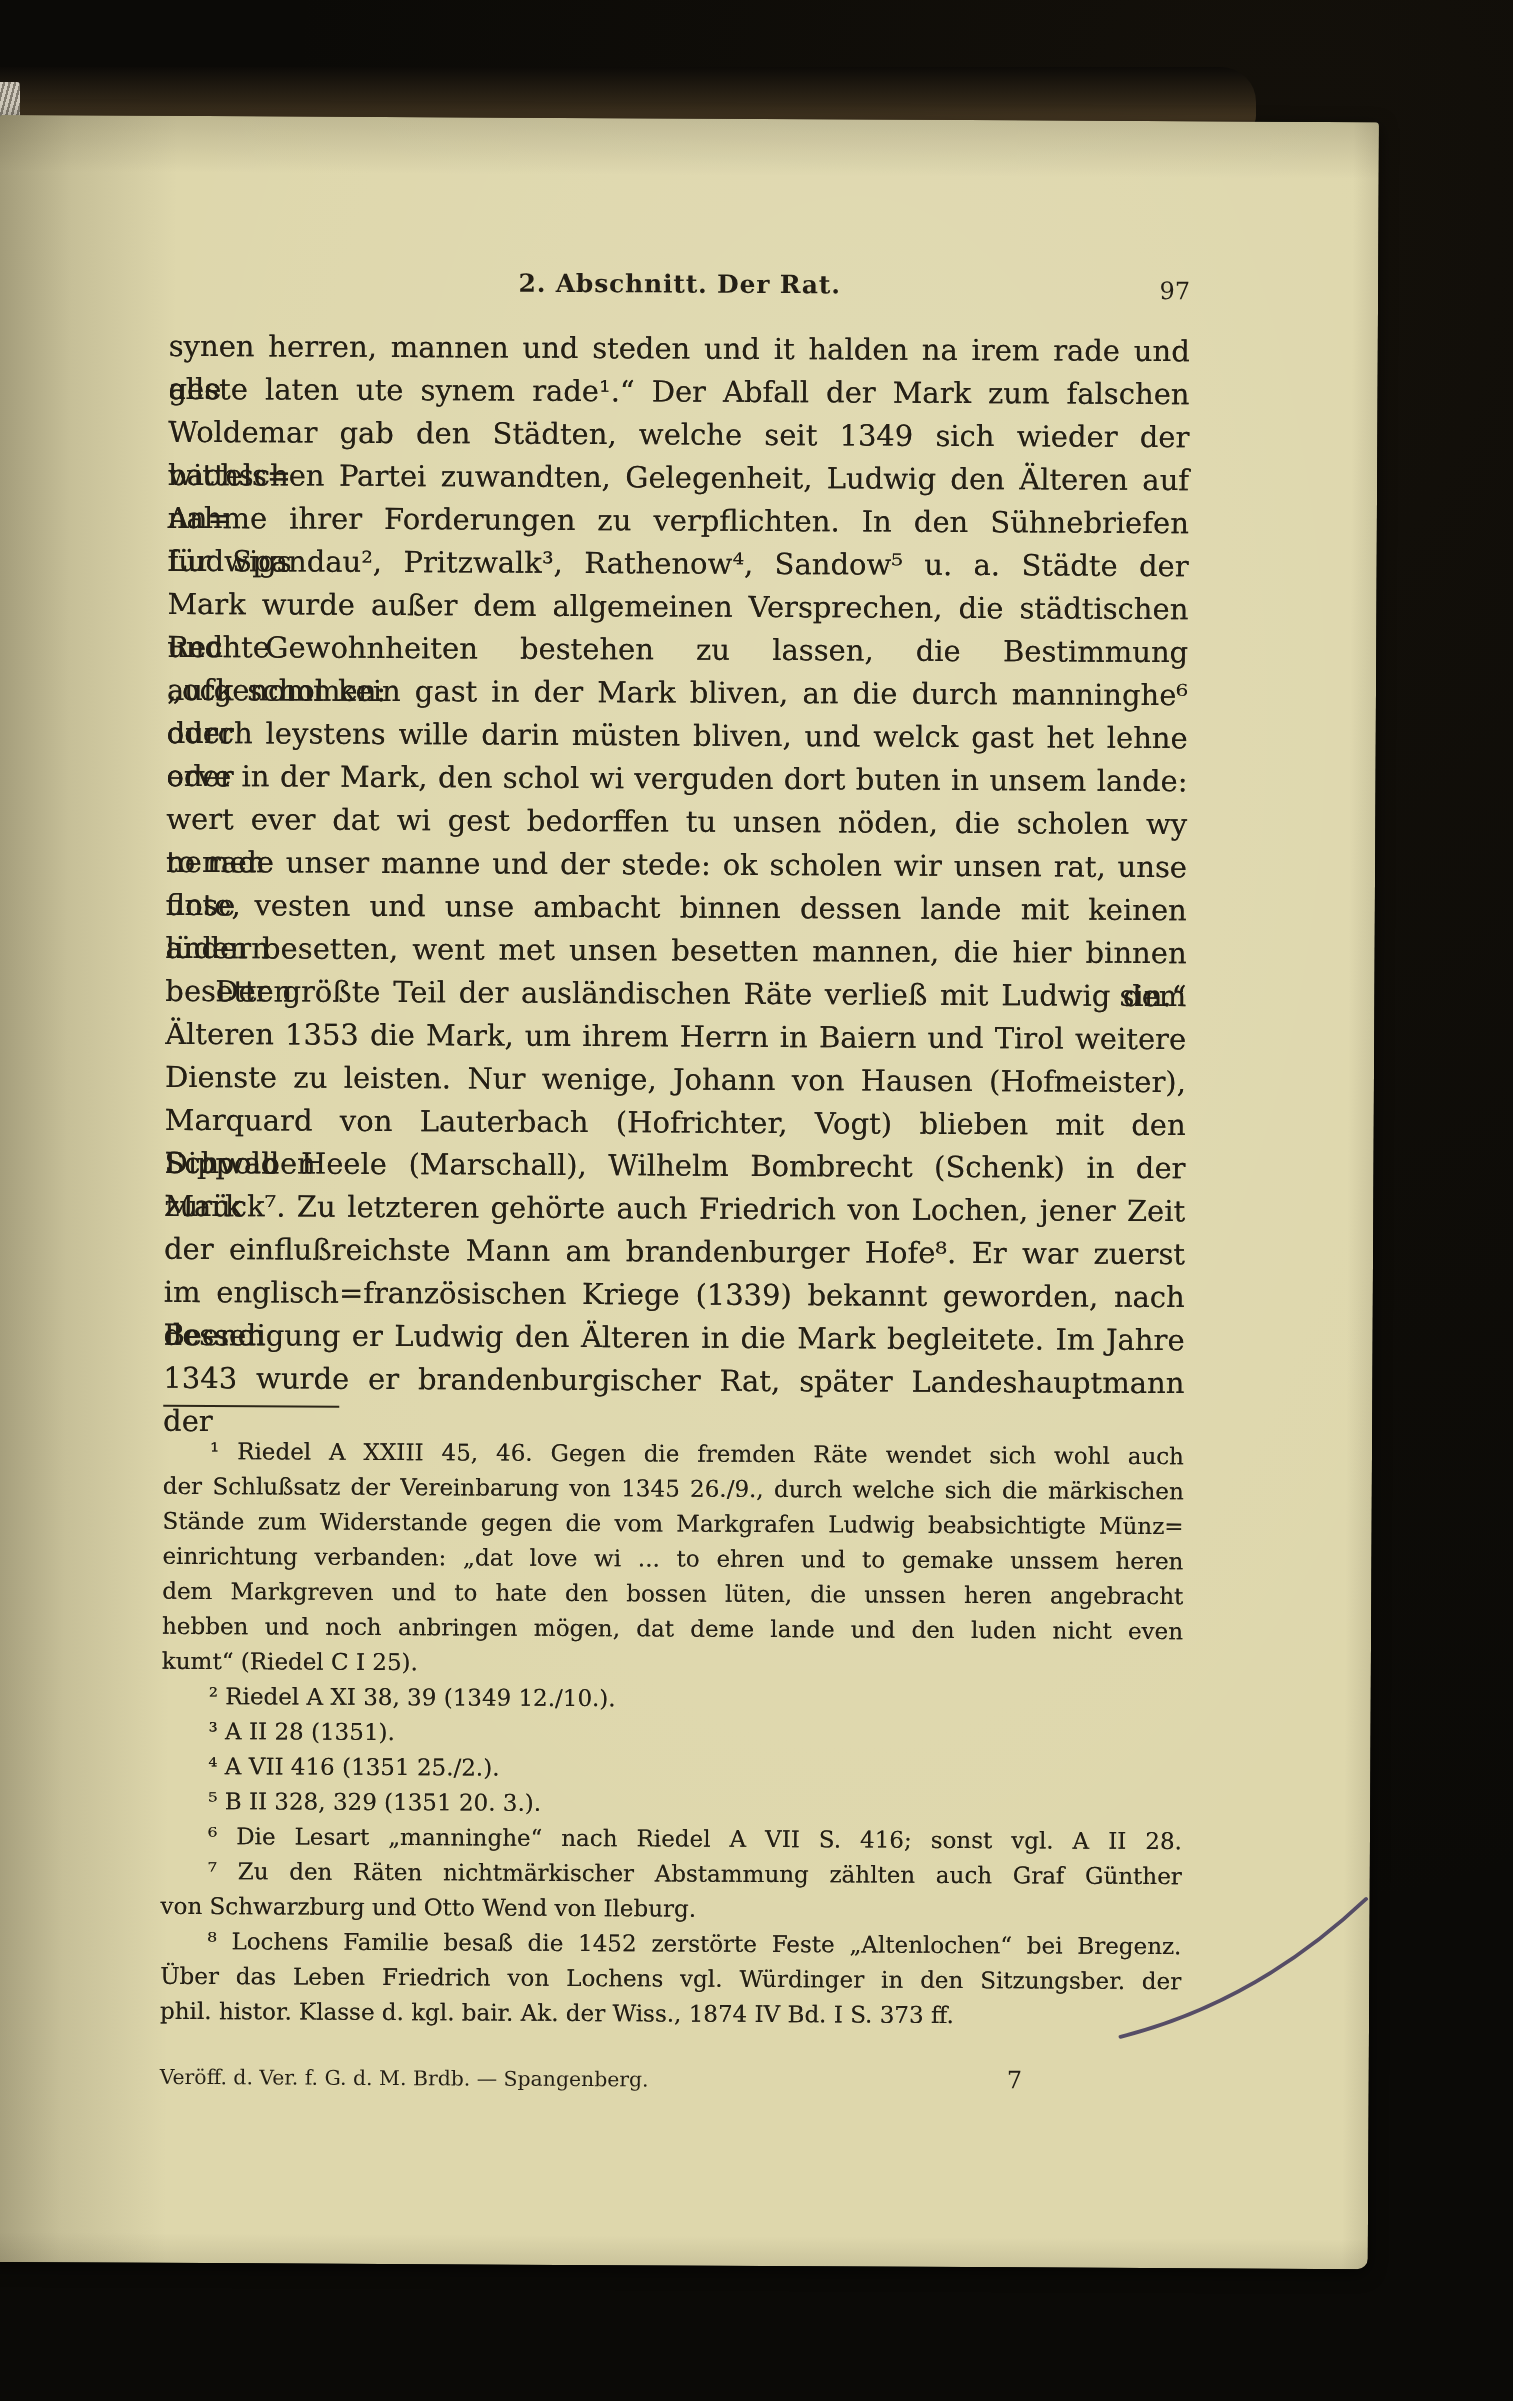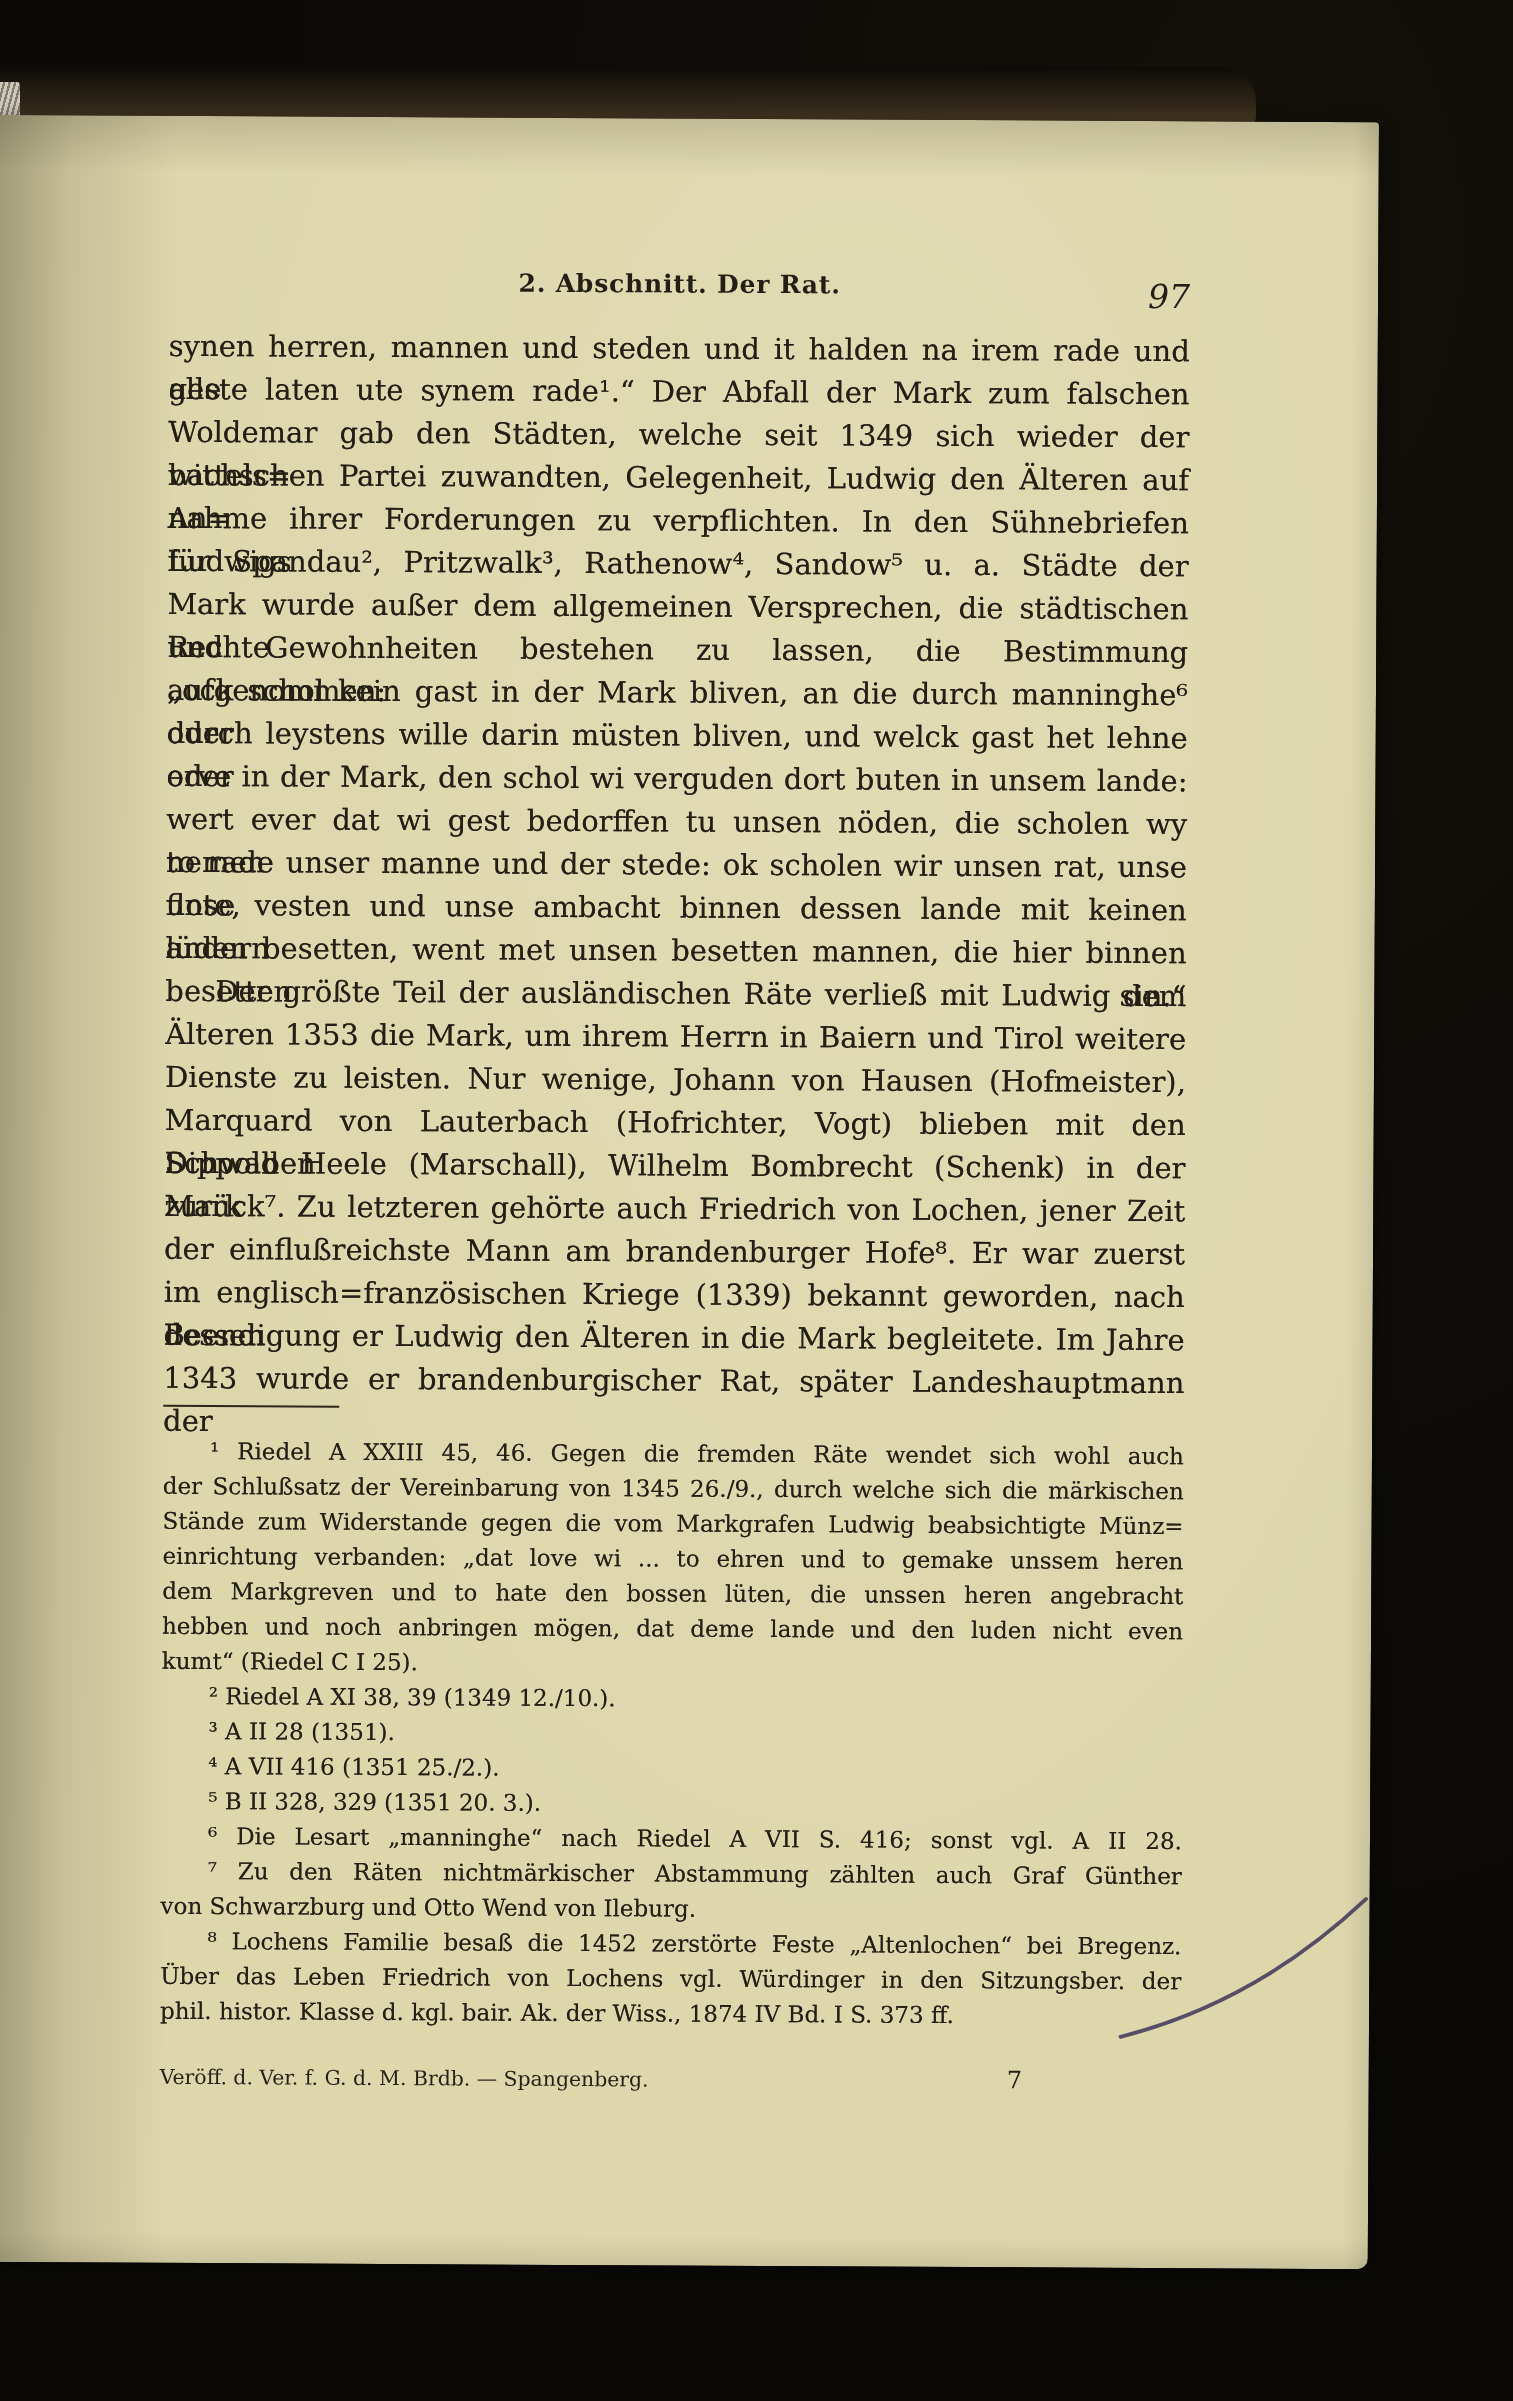--- a/index.html
+++ b/index.html
@@ -20,21 +20,21 @@
       radial-gradient(ellipse at 62% 28%, rgba(255,255,252,0.10), transparent 62%),
       linear-gradient(to right, rgba(25,18,6,0.30) 0px, rgba(25,18,6,0.12) 72px, rgba(25,18,6,0) 178px),
       linear-gradient(to bottom, rgba(25,18,6,0.16) 0px, rgba(25,18,6,0) 57px),
       linear-gradient(to left, rgba(25,18,6,0.10) 0px, rgba(25,18,6,0) 26px),
       linear-gradient(to top, rgba(25,18,6,0.10) 0px, rgba(25,18,6,0) 30px),
       #ded7ac;
     color:#241f15;}
   .header-row{position:absolute;top:151px;left:170px;width:1021px;height:38px;}
   .header-title{position:absolute;left:0;right:0;text-align:center;
     font-size:25px;font-weight:bold;letter-spacing:0.8px;}
-  .page-number{position:absolute;right:0;top:4.5px;font-size:33px;font-style:italic;}
+  .page-number{position:absolute;right:0;top:4.5px;font-size:24px;}
   .body-text{position:absolute;top:209px;left:170px;width:1021px;
     font-size:29px;line-height:43px;}
   .line{height:43px;text-align:justify;text-align-last:justify;white-space:normal;
     text-shadow:0 0 0.4px rgba(36,31,21,0.75);}
   .line.indent{text-indent:50px;}
   .fn-sep{position:absolute;top:1289px;left:170px;width:176px;height:0;
     border-top:2.3px solid #2d2719;}
   .footnotes{position:absolute;top:1318px;left:170px;width:1021px;
     font-size:23px;line-height:35px;}
   .fline{height:35px;text-align:justify;text-align-last:justify;

